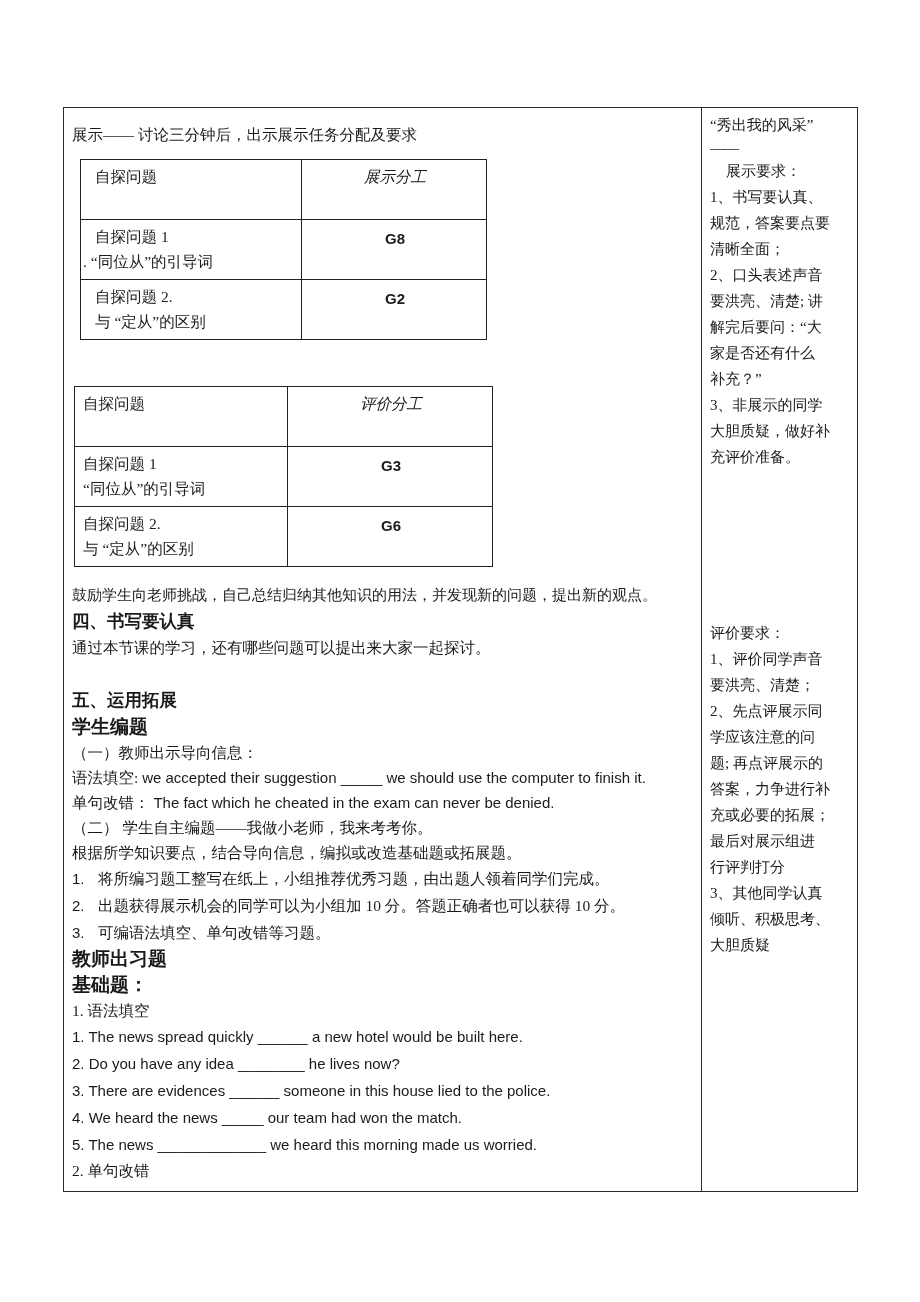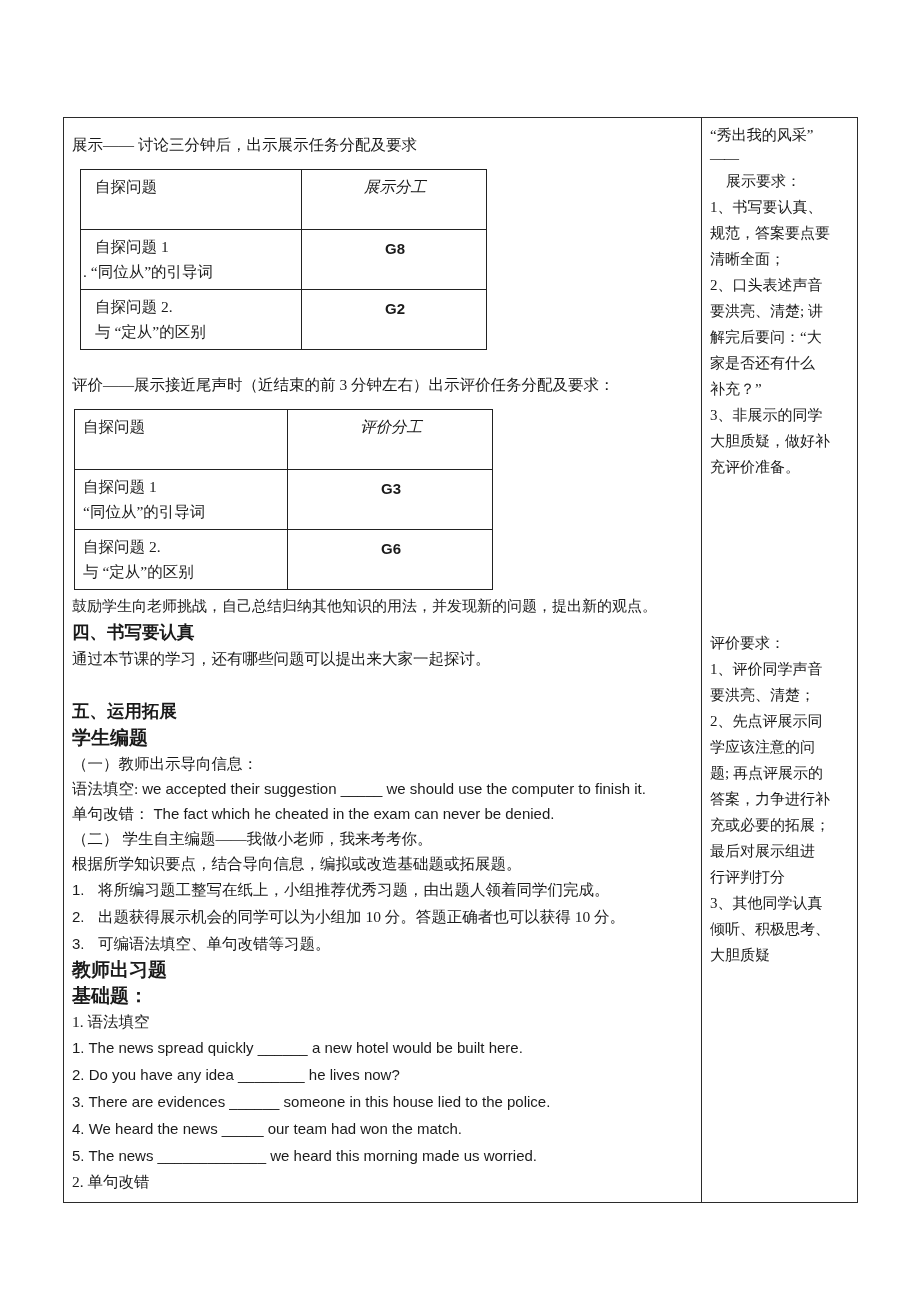--- a/index.html
+++ b/index.html
@@ -18,21 +18,21 @@
     position: relative;
     width: 920px;
     height: 1302px;
     background: #ffffff;
   }
 
   
   .outer-table {
     position: absolute;
     left: 63px;
-    top: 117px;
+    top: 107px;
     width: 792px;
     border-collapse: collapse;
     table-layout: fixed;
   }
   .outer-table > tbody > tr > td {
     border: 1.4px solid #2b2b2b;
     vertical-align: top;
     padding: 0;
   }
   td.main-col { width: 637px; }
@@ -72,21 +72,21 @@
   }
   .spacer-sm { height: 10px; }
   .spacer-md { height: 18px; }
   .spacer-lg { height: 26px; }
 
   
   .task-table {
     border-collapse: collapse;
     table-layout: fixed;
     margin-top: 12px;
-    margin-bottom: 4px;
+    margin-bottom: 16px;
   }
   .task-table td {
     border: 1.6px solid #222222;
     font-size: 15.5px;
     vertical-align: top;
     padding: 4px 6px 5px 8px;
     line-height: 25px;
   }
   .task-table td.grp {
     text-align: center;
@@ -186,21 +186,20 @@
                     <div>自探问题 2.</div>
                     <div>与 “定从”的区别</div>
                   </td>
                   <td class="col-a grp">G2</td>
                 </tr>
               </tbody>
             </table>
 
             <div class="spacer-md"></div>
 
-            <div class="line cn">评价——展示接近尾声时（近结束的前 3 分钟左右）出示评价任务分配及要求：</div>
 
             <table class="task-table" id="table-evaluate">
               <tbody>
                 <tr>
                   <td class="col-q hdr-q">自探问题</td>
                   <td class="col-a hdr-a">评价分工</td>
                 </tr>
                 <tr>
                   <td class="col-q">
                     <div>自探问题 1</div>

